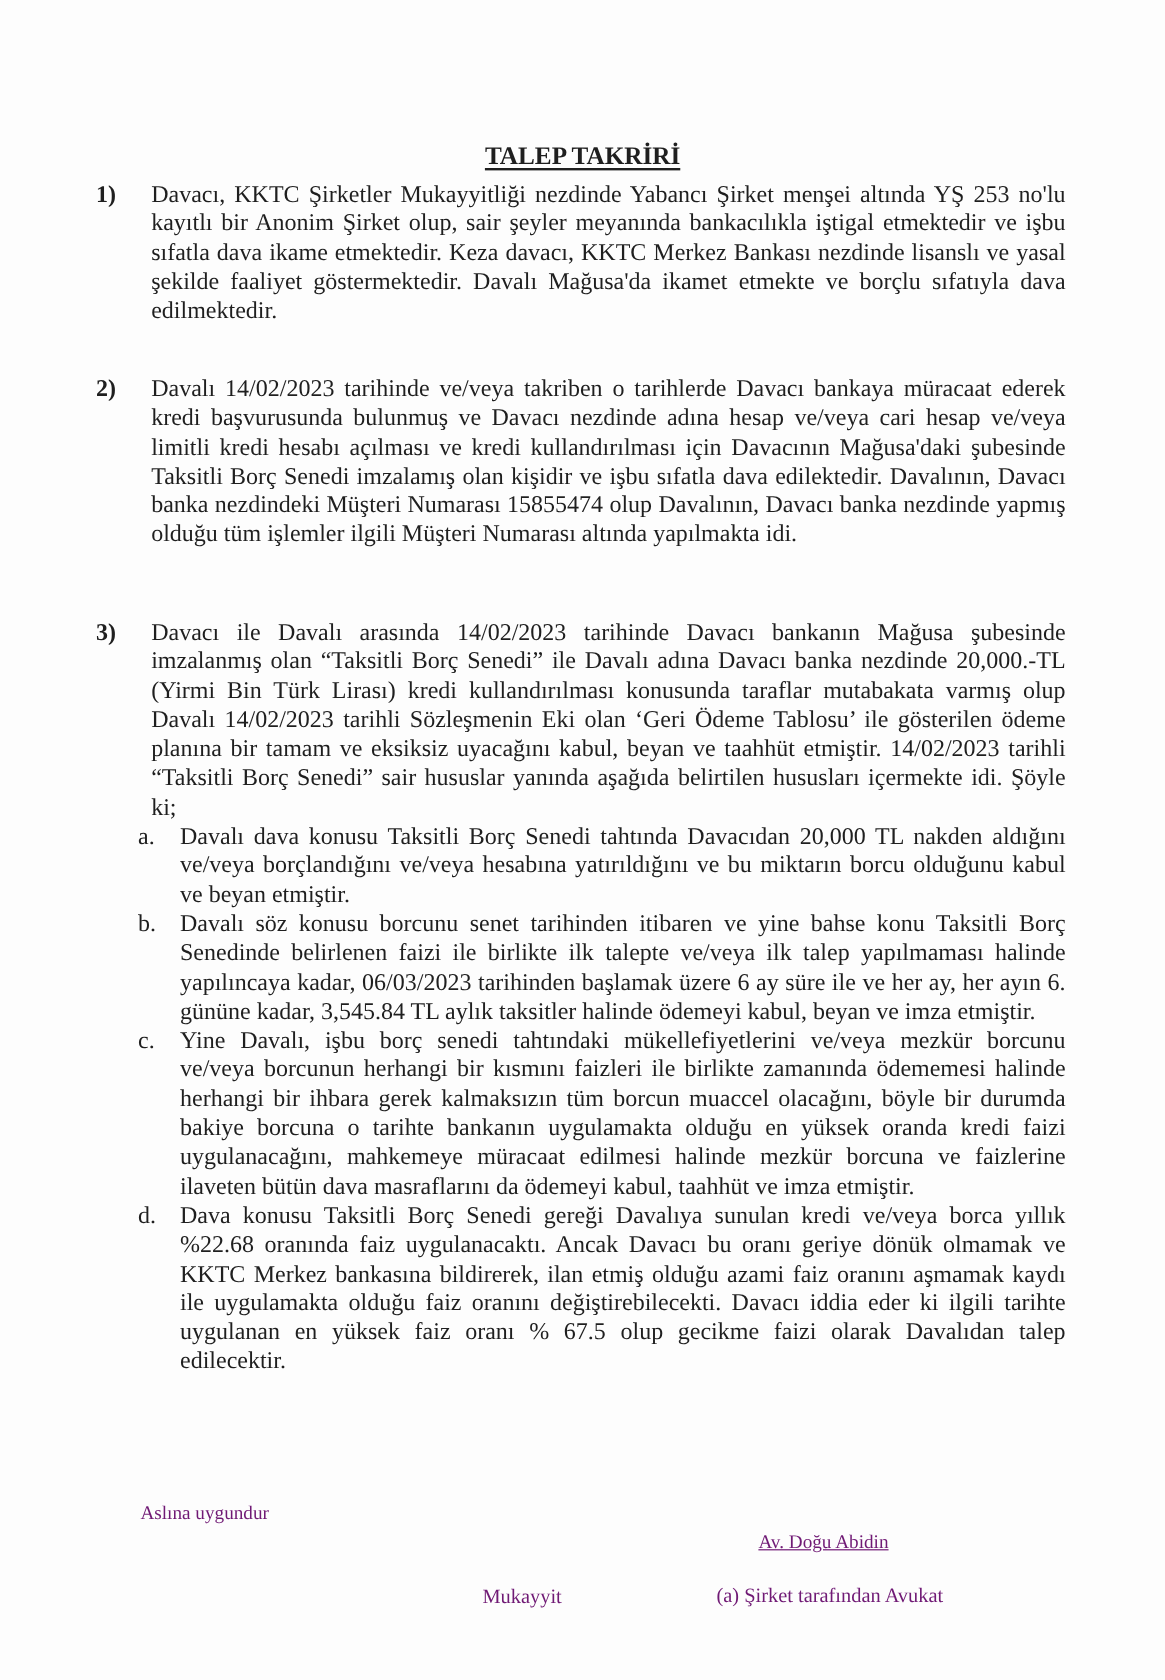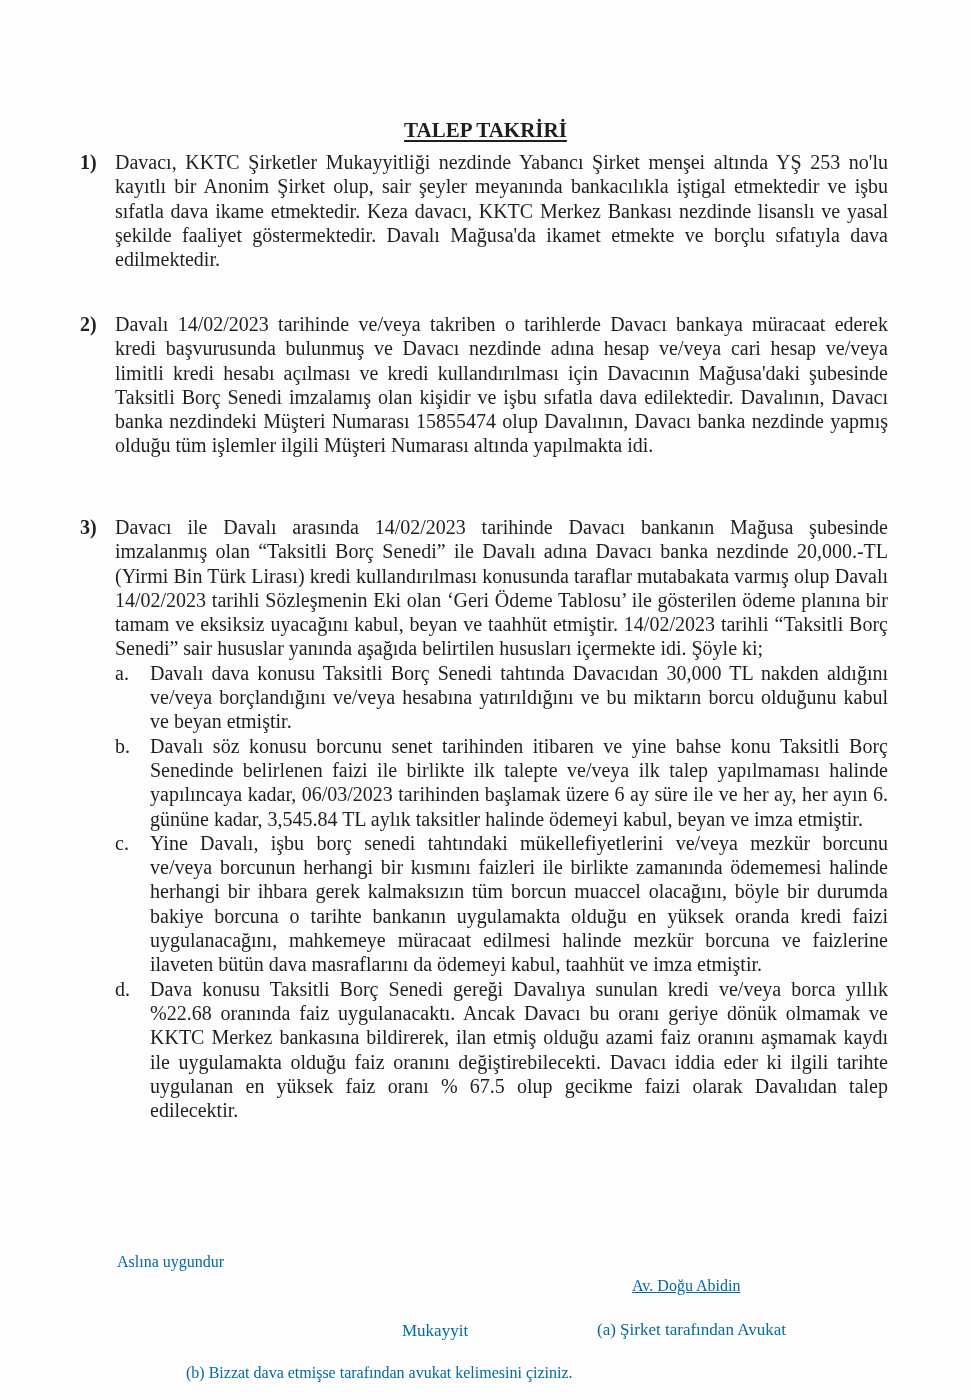--- a/index.html
+++ b/index.html
@@ -4,29 +4,29 @@
 <style>
   html, body { margin: 0; padding: 0; background: #fdfdfd; }
   body { width: 971px; height: 1400px; position: relative; overflow: hidden;
          font-family: "Liberation Serif", "DejaVu Serif", serif; color: #1f1f1f; }
   .page { position: absolute; left: 0; top: 0; width: 849px; height: 1400px; }
   .title { position: absolute; top: 118px; left: 0; width: 971px; text-align: center;
            font-weight: bold; font-size: 21px; }
   .title span { text-decoration: underline; text-underline-offset: 3px; }
   .para { position: absolute; left: 80px; width: 808px; font-size: 20px; line-height: 24.3px; }
   .para .num { position: absolute; left: 0; top: 0; font-weight: bold; }
-  .para .body { margin-left: 35px; text-align: justify; }
+  .para .body { margin-left: 46px; text-align: justify; }
   .sub { position: relative; margin-left: 35px; }
   .sub .letter { position: absolute; left: -35px; top: 0; }
   .sub .text { text-align: justify; }
   .p1 { top: 150px; }
   .p2 { top: 312px; }
   .p3 { top: 515px; }
   .subs { margin-top: 0; margin-left: 35px; }
-  .footer-text { position: absolute; font-size: 16px; color: #0369a1; }
+  .footer-text { position: absolute; font-size: 16px; color: #701a75; }
   .f-aslina { left: 117px; top: 1253px; }
   .f-avukat { left: 632px; top: 1277px; font-size: 16px; text-decoration: underline; }
   .f-mukayyit { left: 378px; top: 1321px; font-size: 17px; margin-left: 24px; }
   .f-davaci { left: 597px; top: 1320px; font-size: 17px; }
   .f-bizzat { left: 186px; top: 1364px; font-size: 16px; }
 </style>
 </head>
 <body>
 
 <div class="page">
@@ -44,36 +44,35 @@
     <div class="num">2)</div>
     <div class="body">Davalı 14/02/2023 tarihinde ve/veya takriben o tarihlerde Davacı bankaya müracaat ederek kredi başvurusunda bulunmuş ve Davacı nezdinde adına hesap ve/veya cari hesap ve/veya limitli kredi hesabı açılması ve kredi kullandırılması için Davacının Mağusa'daki şubesinde Taksitli Borç Senedi imzalamış olan kişidir ve işbu sıfatla dava edilektedir.  Davalının, Davacı banka nezdindeki Müşteri Numarası 15855474 olup Davalının, Davacı banka nezdinde yapmış olduğu tüm işlemler ilgili Müşteri Numarası altında yapılmakta idi.</div>
   </div>
 
   <div class="para p3">
     <div class="num">3)</div>
     <div class="body">Davacı ile Davalı arasında 14/02/2023 tarihinde Davacı bankanın Mağusa şubesinde imzalanmış olan “Taksitli Borç Senedi”  ile Davalı adına Davacı banka nezdinde 20,000.-TL (Yirmi Bin Türk Lirası) kredi kullandırılması konusunda taraflar mutabakata varmış olup Davalı 14/02/2023 tarihli Sözleşmenin Eki olan ‘Geri Ödeme Tablosu’ ile gösterilen ödeme planına bir tamam ve eksiksiz uyacağını kabul, beyan ve taahhüt etmiştir. 14/02/2023 tarihli “Taksitli Borç Senedi” sair hususlar yanında aşağıda belirtilen hususları içermekte idi. Şöyle ki;</div>
     <div class="subs">
       <div class="sub">
         <span class="letter">a.</span>
-        <div class="text">Davalı dava konusu Taksitli Borç Senedi tahtında Davacıdan 30,000 TL nakden aldığını ve/veya borçlandığını ve/veya hesabına yatırıldığını ve bu miktarın borcu olduğunu kabul ve beyan etmiştir.</div>
+        <div class="text">Davalı dava konusu Taksitli Borç Senedi tahtında Davacıdan 20,000 TL nakden aldığını ve/veya borçlandığını ve/veya hesabına yatırıldığını ve bu miktarın borcu olduğunu kabul ve beyan etmiştir.</div>
       </div>
       <div class="sub">
         <span class="letter">b.</span>
         <div class="text">Davalı söz konusu borcunu senet tarihinden itibaren ve yine bahse konu Taksitli Borç Senedinde belirlenen faizi ile birlikte ilk talepte ve/veya ilk talep yapılmaması halinde yapılıncaya kadar, 06/03/2023 tarihinden başlamak üzere 6 ay süre ile ve her ay, her ayın 6. gününe kadar, 3,545.84 TL aylık taksitler halinde ödemeyi kabul, beyan ve imza etmiştir.</div>
       </div>
       <div class="sub">
         <span class="letter">c.</span>
         <div class="text">Yine Davalı, işbu borç senedi tahtındaki mükellefiyetlerini ve/veya mezkür borcunu ve/veya borcunun herhangi bir kısmını faizleri ile birlikte zamanında ödememesi halinde herhangi bir ihbara gerek kalmaksızın tüm borcun muaccel olacağını, böyle bir durumda bakiye borcuna o tarihte bankanın uygulamakta olduğu en yüksek oranda kredi faizi uygulanacağını, mahkemeye müracaat edilmesi halinde mezkür borcuna ve faizlerine ilaveten bütün dava masraflarını da ödemeyi kabul, taahhüt ve imza etmiştir.</div>
       </div>
       <div class="sub">
         <span class="letter">d.</span>
         <div class="text">Dava konusu Taksitli Borç Senedi gereği Davalıya sunulan kredi ve/veya borca yıllık %22.68 oranında faiz uygulanacaktı. Ancak Davacı bu oranı geriye dönük olmamak ve KKTC Merkez bankasına bildirerek, ilan etmiş olduğu azami faiz oranını aşmamak kaydı ile uygulamakta olduğu faiz oranını değiştirebilecekti. Davacı iddia eder ki ilgili tarihte uygulanan en yüksek faiz oranı % 67.5 olup gecikme faizi olarak Davalıdan talep edilecektir.</div>
       </div>
     </div>
   </div>
 
   <div class="footer-text f-aslina">Aslına uygundur</div>
   <div class="footer-text f-avukat">Av. Doğu Abidin</div>
   <div class="footer-text f-mukayyit">Mukayyit</div>
   <div class="footer-text f-davaci">(a) Şirket tarafından Avukat</div>
-  <div class="footer-text f-bizzat">(b) Bizzat dava etmişse tarafından avukat kelimesini çiziniz.</div>
 
 </div>
 
 </body></html>

